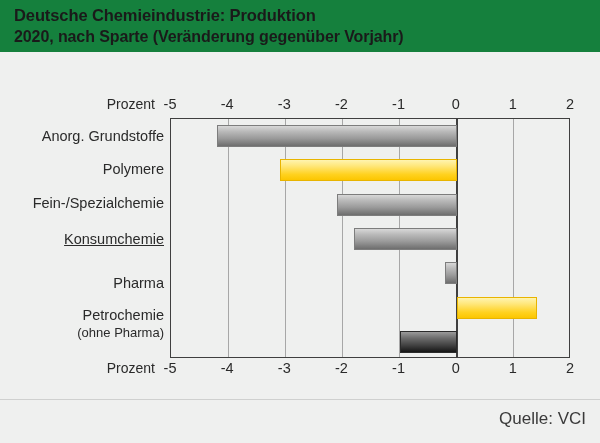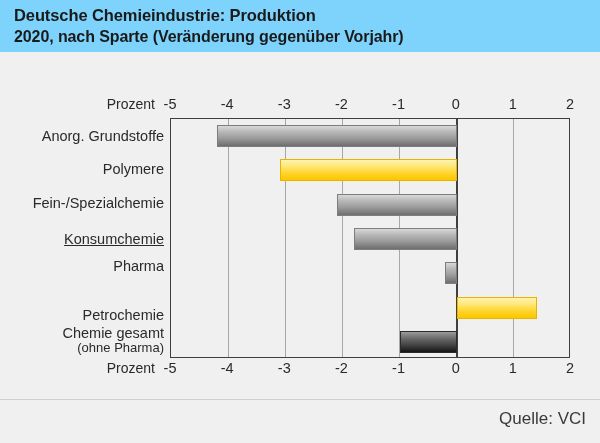--- a/index.html
+++ b/index.html
@@ -7,21 +7,21 @@
     width:600px;height:443px;
     background:#eff0ef;
     font-family:"Liberation Sans", sans-serif;
     overflow:hidden;
   }
   #page{position:relative;width:600px;height:443px;}
 
   
   .header{
     position:absolute;left:0;top:0;width:600px;height:52px;
-    background:#7dd3fc;
+    background:#15803d;
     box-sizing:border-box;
     padding:4px 0 0 14px;
   }
   .header .t1{
     font-size:16.5px;font-weight:bold;color:#1a1a1a;
     line-height:22px;letter-spacing:-.1px;white-space:nowrap;
   }
   .header .t2{
     font-size:16px;font-weight:bold;color:#1a1a1a;
     line-height:22px;letter-spacing:-.1px;white-space:nowrap;
@@ -130,23 +130,23 @@
       <div class="tick" style="left: 435.714px; top: 360px;">0</div>
       <div class="tick" style="left: 492.857px; top: 360px;">1</div>
       <div class="tick" style="left: 550px; top: 360px;">2</div>
     </div>
 
   <div id="cat-labels">
       <div class="cat" style="top: 129px; margin-left: 36px;"><span>Anorg. Grundstoffe</span></div>
       <div class="cat" style="top: 161.929px;"><span>Polymere</span></div>
       <div class="cat" style="top: 196.214px;"><span>Fein-/Spezialchemie</span></div>
       <div class="cat" style="top: 232px; text-decoration: underline;"><span>Konsumchemie</span></div>
-      <div class="cat" style="top: 259px;"><span>Pharma</span></div>
+      <div class="cat" style="top: 276px;"><span>Pharma</span></div>
       <div class="cat" style="top: 308px;"><span>Petrochemie</span></div>
-      <div class="cat" style="top: 326.357px;"><span>Chemie gesamt</span><span class="l2">(ohne Pharma)</span></div>
+      <div class="cat" style="top: 326.357px;"><span class="l2">(ohne Pharma)</span></div>
     </div>
 
   <div class="plot">
     <div id="gridlines">
         <div class="gridline" style="left: 56.6429px;"></div>
         <div class="gridline" style="left: 113.786px;"></div>
         <div class="gridline" style="left: 170.929px;"></div>
         <div class="gridline" style="left: 228.071px;"></div>
         <div class="zeroline" style="left: 284.914px;"></div>
         <div class="gridline" style="left: 342.357px;"></div>

